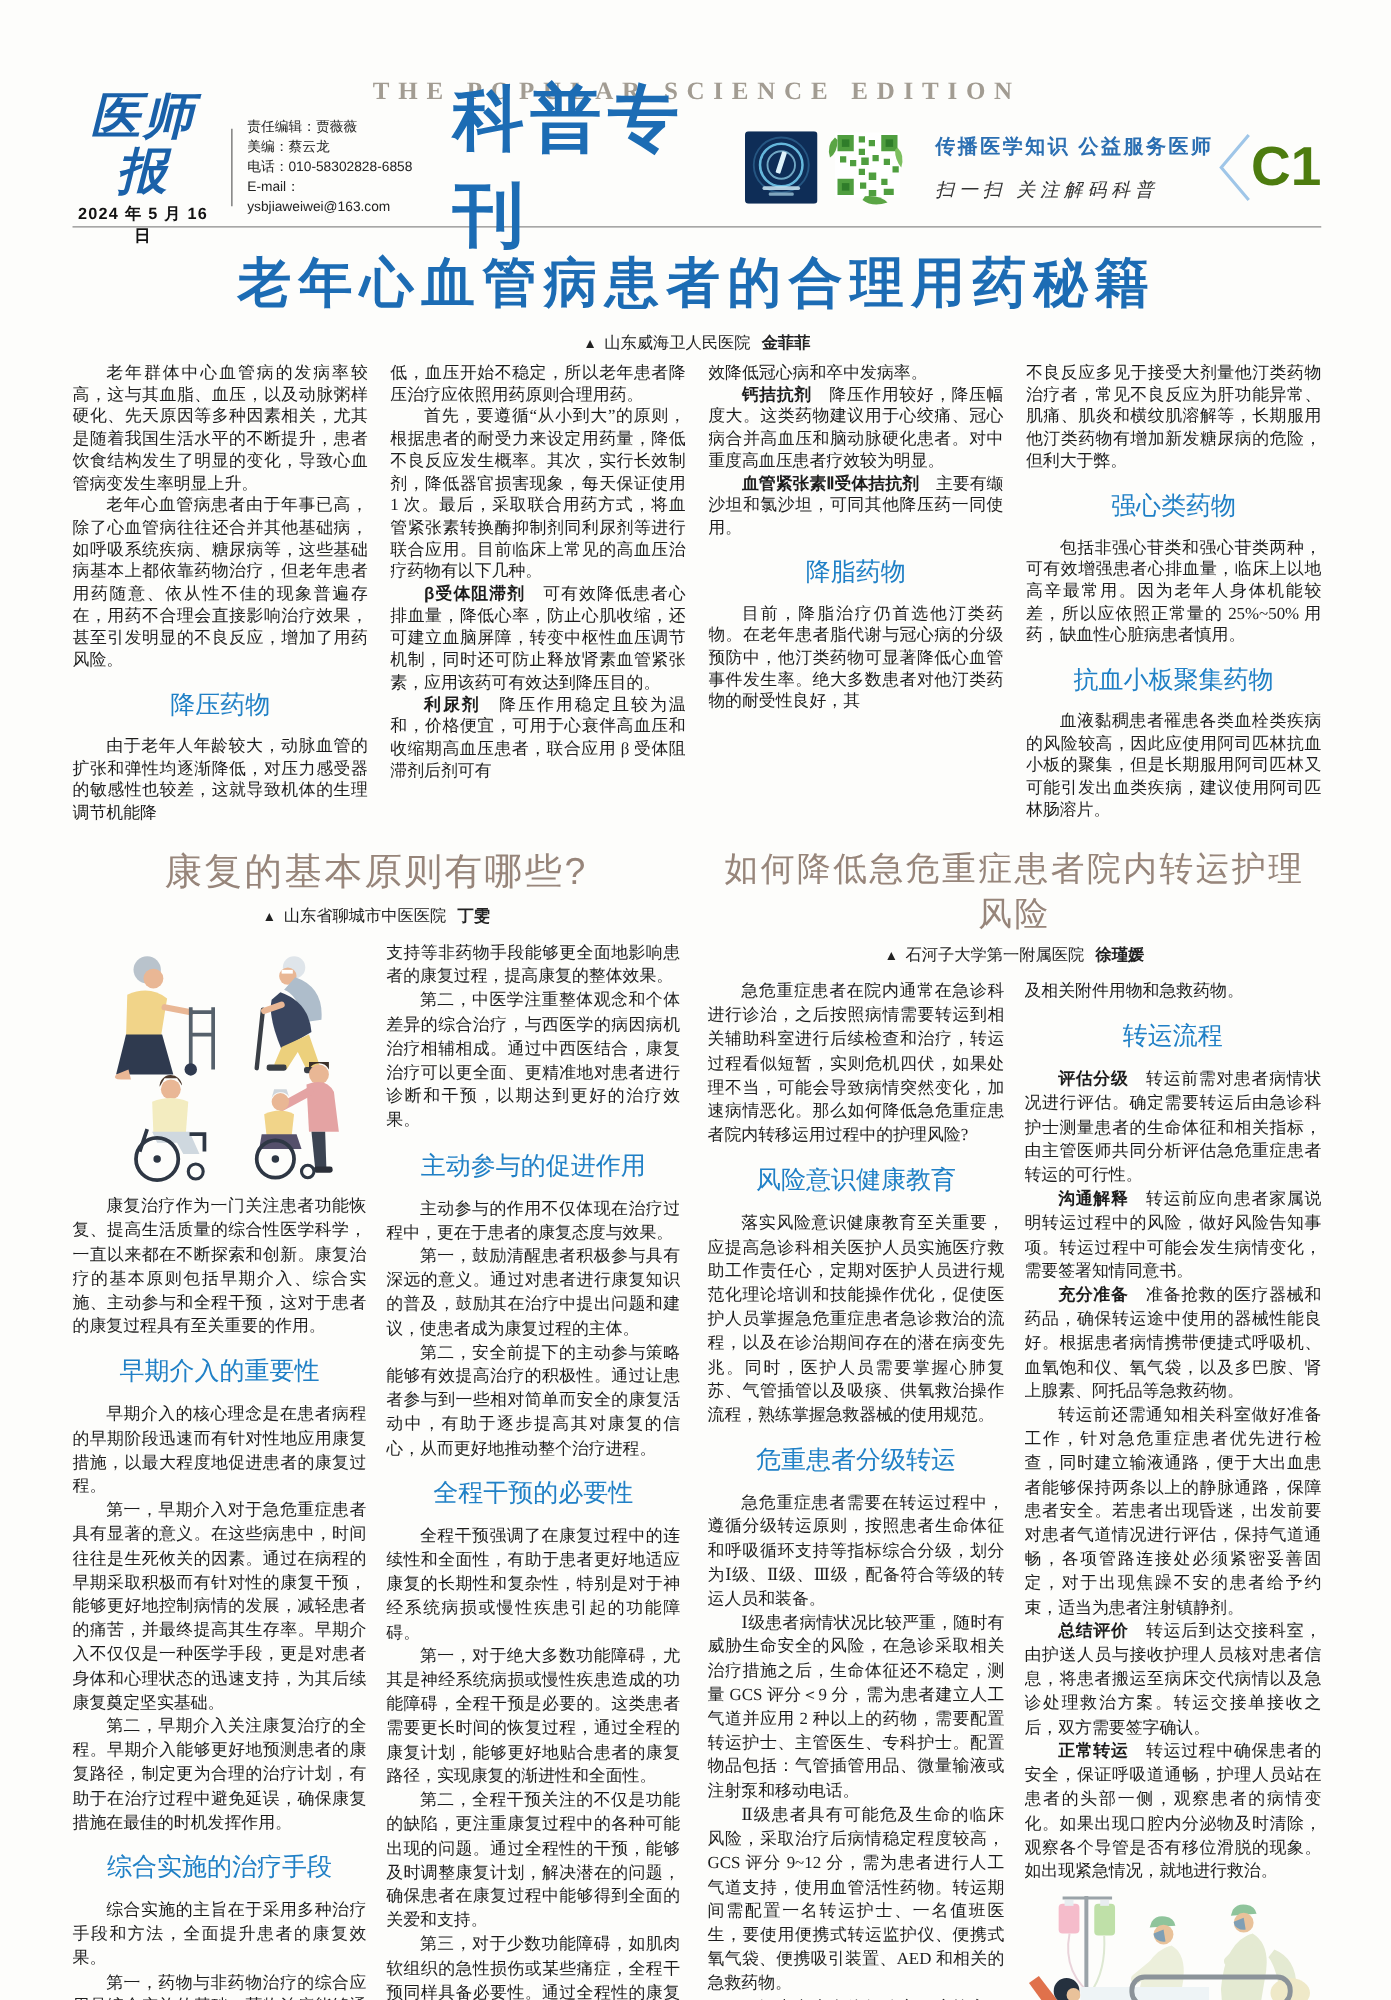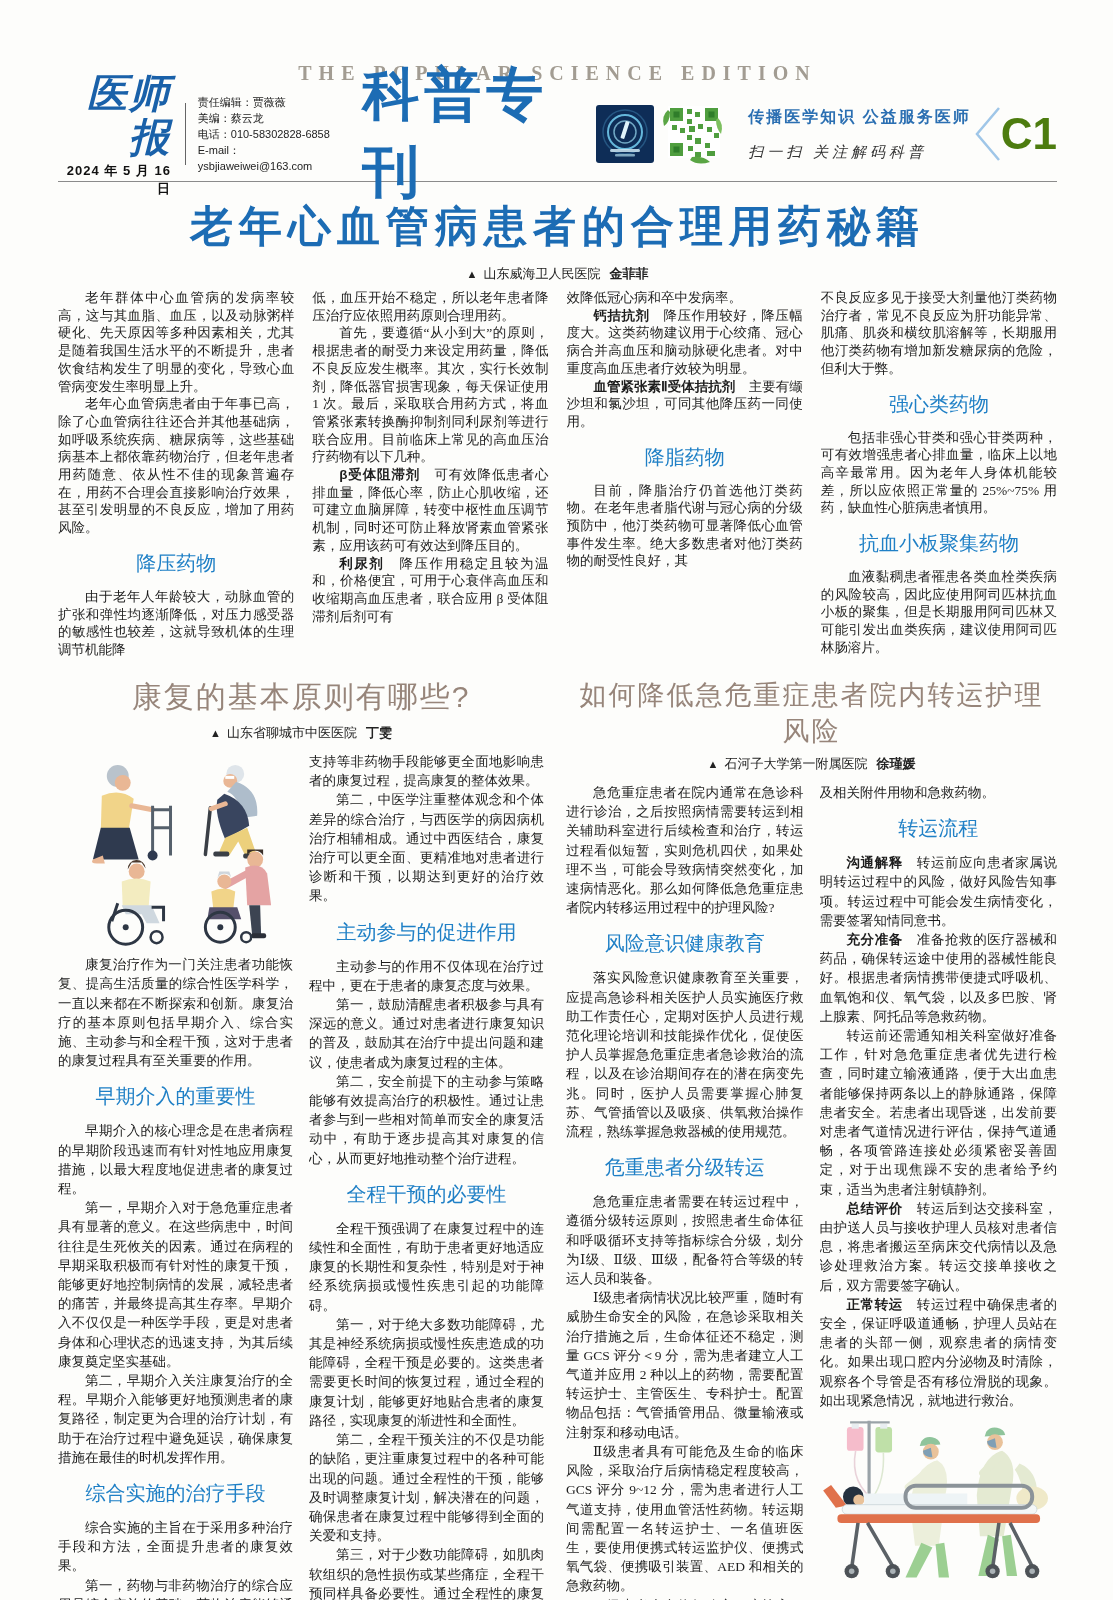--- a/index.html
+++ b/index.html
@@ -7,21 +7,21 @@
   body {
     width:1113px; height:1600px; background:#fdfdfb; color:#1d1d1d;
     font-family:"Liberation Serif","DejaVu Serif",serif; overflow:hidden; position:relative;
   }
   .page { padding:34px 56px 0 58px; }
 
   
   .edition-en { text-align:center; color:#a29c92; font-size:20px; letter-spacing:7px;
     font-family:"Liberation Serif",serif; font-weight:bold;margin-top:28px; }
   .header-row { display:flex; align-items:center; margin-top:8px; height:82px; }
-  .masthead { text-align:right; }
+  .masthead { text-align:center; }
   .paper-name { font-size:40px; font-weight:bold; font-style:italic; color:#1a61a9;
     font-family:"DejaVu Serif",serif; line-height:44px; letter-spacing:2px; }
   .paper-date { font-size:13px; font-weight:bold; color:#111; margin-top:3px; letter-spacing:1px;
     font-family:"Liberation Sans",sans-serif; }
   .vdiv { width:1px; height:62px; background:#666; margin:0 12px 0 14px; }
   .editor-info { display:flex; flex-direction:column; justify-content:center; }
   .editor-info div { font-size:11px; line-height:16px; color:#222; font-family:"Liberation Sans",sans-serif; }
   .edition-cn { font-size:57px; font-weight:bold; color:#1c6cb4; letter-spacing:5px;
     margin:0 12px 0 24px; font-family:"Liberation Sans",sans-serif; }
   .promo { width:58px; height:58px; flex:0 0 auto; }
@@ -170,21 +170,21 @@
             <p class="para"><b class="lead">钙拮抗剂　</b><span>降压作用较好，降压幅度大。这类药物建议用于心绞痛、冠心病合并高血压和脑动脉硬化患者。对中重度高血压患者疗效较为明显。</span></p>
             <p class="para"><b class="lead">血管紧张素Ⅱ受体拮抗剂　</b><span>主要有缬沙坦和氯沙坦，可同其他降压药一同使用。</span></p>
             <div class="subhead">降脂药物</div>
             <p class="para"><span>目前，降脂治疗仍首选他汀类药物。在老年患者脂代谢与冠心病的分级预防中，他汀类药物可显著降低心血管事件发生率。绝大多数患者对他汀类药物的耐受性良好，其</span></p>
           </div>
         </div>
       <div class="col">
           <div>
             <p class="para noindent"><span>不良反应多见于接受大剂量他汀类药物治疗者，常见不良反应为肝功能异常、肌痛、肌炎和横纹肌溶解等，长期服用他汀类药物有增加新发糖尿病的危险，但利大于弊。</span></p>
             <div class="subhead">强心类药物</div>
-            <p class="para"><span>包括非强心苷类和强心苷类两种，可有效增强患者心排血量，临床上以地高辛最常用。因为老年人身体机能较差，所以应依照正常量的 25%~75% 用药，缺血性心脏病患者慎用。</span></p>
+            <p class="para"><span>包括非强心苷类和强心苷类两种，可有效增强患者心排血量，临床上以地高辛最常用。因为老年人身体机能较差，所以应依照正常量的 25%~50% 用药，缺血性心脏病患者慎用。</span></p>
             <div class="subhead">抗血小板聚集药物</div>
             <p class="para"><span>血液黏稠患者罹患各类血栓类疾病的风险较高，因此应使用阿司匹林抗血小板的聚集，但是长期服用阿司匹林又可能引发出血类疾病，建议使用阿司匹林肠溶片。</span></p>
           </div>
         </div>
     </div>
   </div>
 
   <div class="bottom">
 
     <div class="article-rehab">
@@ -283,20 +283,21 @@
               <p class="para"><span>急危重症患者需要在转运过程中，遵循分级转运原则，按照患者生命体征和呼吸循环支持等指标综合分级，划分为Ⅰ级、Ⅱ级、Ⅲ级，配备符合等级的转运人员和装备。</span></p>
               <p class="para"><span>Ⅰ级患者病情状况比较严重，随时有威胁生命安全的风险，在急诊采取相关治疗措施之后，生命体征还不稳定，测量 GCS 评分＜9 分，需为患者建立人工气道并应用 2 种以上的药物，需要配置转运护士、主管医生、专科护士。配置物品包括：气管插管用品、微量输液或注射泵和移动电话。</span></p>
               <p class="para"><span>Ⅱ级患者具有可能危及生命的临床风险，采取治疗后病情稳定程度较高，GCS 评分 9~12 分，需为患者进行人工气道支持，使用血管活性药物。转运期间需配置一名转运护士、一名值班医生，要使用便携式转运监护仪、便携式氧气袋、便携吸引装置、AED 和相关的急救药物。</span></p>
               <p class="para"><span>Ⅲ级患者生命体征稳定程度较高，GCS 评分 &gt;12 分，无需为患者建立人工气道支持和使用血管活性药物。只需要一名转运护士，负责低危险管道管理和病情病变观察即可。需配备充足的氧源、指脉氧仪、简易呼吸器</span></p>
             </div>
           </div>
         <div class="col">
           <div>
               <p class="para noindent"><span>及相关附件用物和急救药物。</span></p>
               <div class="subhead">转运流程</div>
+              <p class="para"><b class="lead">评估分级　</b><span>转运前需对患者病情状况进行评估。确定需要转运后由急诊科护士测量患者的生命体征和相关指标，由主管医师共同分析评估急危重症患者转运的可行性。</span></p>
               <p class="para"><b class="lead">沟通解释　</b><span>转运前应向患者家属说明转运过程中的风险，做好风险告知事项。转运过程中可能会发生病情变化，需要签署知情同意书。</span></p>
               <p class="para"><b class="lead">充分准备　</b><span>准备抢救的医疗器械和药品，确保转运途中使用的器械性能良好。根据患者病情携带便捷式呼吸机、血氧饱和仪、氧气袋，以及多巴胺、肾上腺素、阿托品等急救药物。</span></p>
               <p class="para"><span>转运前还需通知相关科室做好准备工作，针对急危重症患者优先进行检查，同时建立输液通路，便于大出血患者能够保持两条以上的静脉通路，保障患者安全。若患者出现昏迷，出发前要对患者气道情况进行评估，保持气道通畅，各项管路连接处必须紧密妥善固定，对于出现焦躁不安的患者给予约束，适当为患者注射镇静剂。</span></p>
               <p class="para"><b class="lead">总结评价　</b><span>转运后到达交接科室，由护送人员与接收护理人员核对患者信息，将患者搬运至病床交代病情以及急诊处理救治方案。转运交接单接收之后，双方需要签字确认。</span></p>
               <p class="para"><b class="lead">正常转运　</b><span>转运过程中确保患者的安全，保证呼吸道通畅，护理人员站在患者的头部一侧，观察患者的病情变化。如果出现口腔内分泌物及时清除，观察各个导管是否有移位滑脱的现象。如出现紧急情况，就地进行救治。</span></p>
             </div>
           <svg class="figure figure-stretcher" viewBox="0 0 300 210">
 
             <line x1="62" y1="6" x2="62" y2="120" stroke="#9aa3a8" stroke-width="4"></line>
             <line x1="38" y1="8" x2="88" y2="8" stroke="#9aa3a8" stroke-width="3"></line>

